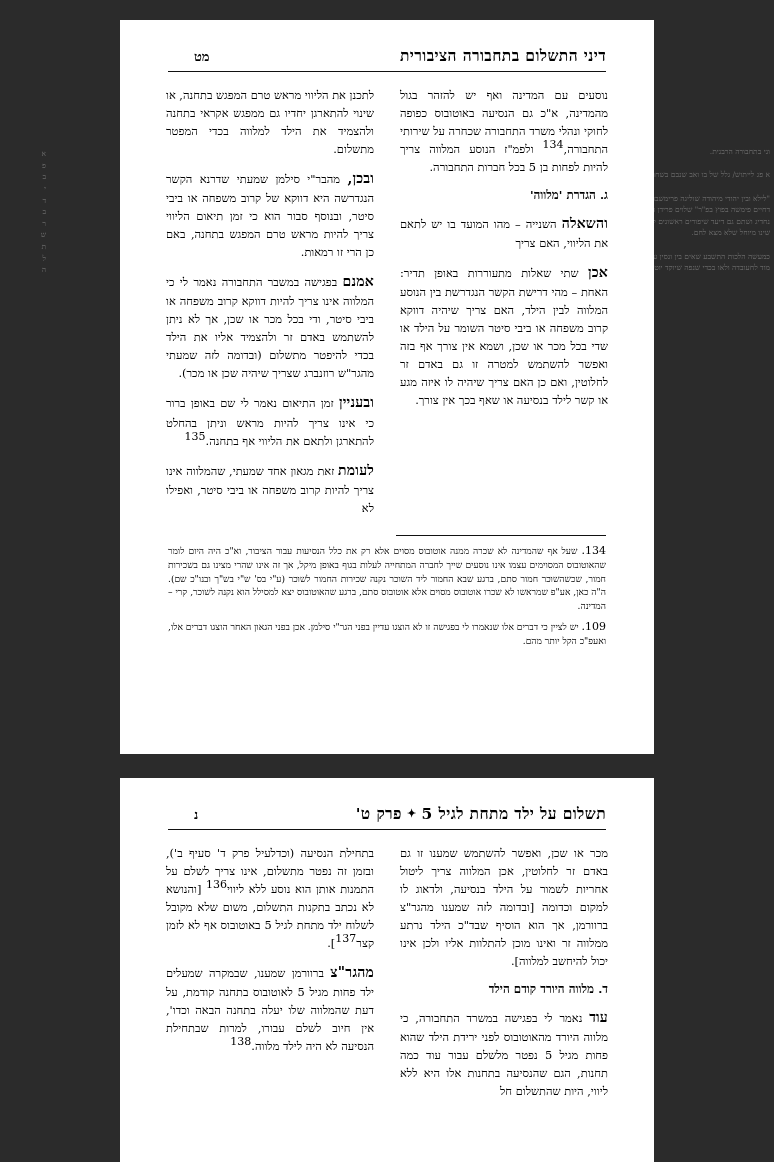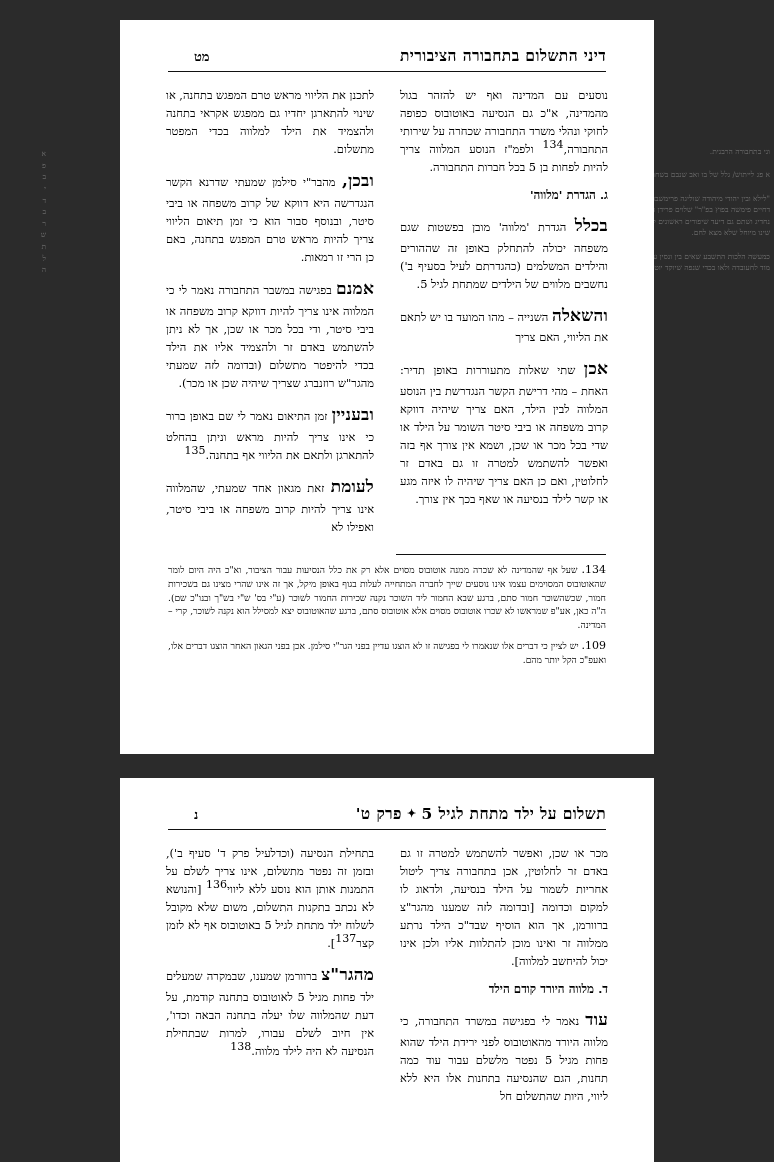--- a/index.html
+++ b/index.html
@@ -78,21 +78,21 @@
     font-size: 11.4px;
     line-height: 1.58;
     text-align: justify;
     text-align-last: right;
     direction: rtl;
   }
   .par { margin-bottom: 9px; }
   .par:last-child { margin-bottom: 0; }
   .lead {
     font-weight: bold;
-    font-size: 17px;
+    font-size: 14px;
     letter-spacing: 0.2px;
   }
   .sub-head {
     font-weight: bold;
     text-align: right;
     margin: 10px 0 7px 0;
     font-size: 11.8px;
   }
   sup {
     font-size: 11px;
@@ -154,24 +154,20 @@
   <hr class="rule">
 
   <div class="cols">
 
     <div class="col">
       <div class="par">
         <span>נוסעים עם המדינה ואף יש להזהר בגול מהמדינה, א"כ גם הנסיעה באוטובוס כפופה לחוקי ונהלי משרד התחבורה שכחרה על שירותי התחבורה,</span><sup>134</sup><span> ולפמ"ז הנוסע המלווה צריך להיות לפחות בן 5 בכל חברות התחבורה.</span>
       </div>
       <div class="sub-head">ג. הגדרת 'מלווה'</div>
       <div class="par">
-        <span class="lead">בכלל</span>
-        <span>הגדרת 'מלווה' מובן בפשטות שגם משפחה יכולה להתחלק באופן זה שההורים והילדים המשלמים (כהגדרתם לעיל בסעיף ב') נחשבים מלווים של הילדים שמתחת לגיל 5.</span>
-      </div>
-      <div class="par">
         <span class="lead">והשאלה</span>
         <span>השנייה – מהו המועד בו יש לתאם את הליווי, האם צריך</span>
       </div>
       <div class="par">
         <span class="lead">אכן</span>
         <span>שתי שאלות מתעוררות באופן תדיר: האחת – מהי דרישת הקשר הנגדרשת בין הנוסע המלווה לבין הילד, האם צריך שיהיה דווקא קרוב משפחה או ביבי סיטר השומר על הילד או שדי בכל מכר או שכן, ושמא אין צורך אף בזה ואפשר להשתמש למטרה זו גם באדם זר לחלוטין, ואם כן האם צריך שיהיה לו איזה מגע או קשר לילד בנסיעה או שאף בכך אין צורך.</span>
       </div>
     </div>
 
     <div class="col">
@@ -219,21 +215,21 @@
       <span>תשלום על ילד מתחת לגיל 5</span><span class="sep">✦</span><span>פרק ט'</span>
     </div>
     <div class="pg-folio">נ</div>
   </div>
   <hr class="rule">
 
   <div class="cols">
 
     <div class="col">
       <div class="par">
-        <span>מכר או שכן, ואפשר להשתמש למטרה זו גם באדם זר לחלוטין, אכן בתחבורה צריך ליטול אחריות לשמור על הילד בנסיעה, ולדאוג לו למקום וכדומה [ובדומה לזה שמענו מהגר"צ ברוורמן, אך הוא הוסיף שבד"כ הילד נרתע ממלווה זר ואינו מוכן להתלוות אליו ולכן אינו יכול להיחשב למלווה].</span>
+        <span>מכר או שכן, ואפשר להשתמש שמענו זו גם באדם זר לחלוטין, אכן המלווה צריך ליטול אחריות לשמור על הילד בנסיעה, ולדאוג לו למקום וכדומה [ובדומה לזה שמענו מהגר"צ ברוורמן, אך הוא הוסיף שבד"כ הילד נרתע ממלווה זר ואינו מוכן להתלוות אליו ולכן אינו יכול להיחשב למלווה].</span>
       </div>
       <div class="sub-head">ד. מלווה היורד קודם הילד</div>
       <div class="par">
         <span class="lead">עוד</span>
         <span>נאמר לי בפגישה במשרד התחבורה, כי מלווה היורד מהאוטובוס לפני ירידת הילד שהוא פחות מגיל 5 נפטר מלשלם עבור עוד כמה תחנות, הגם שהנסיעה בתחנות אלו היא ללא ליווי, היות שהתשלום חל</span>
       </div>
     </div>
 
     <div class="col">
       <div class="par">

